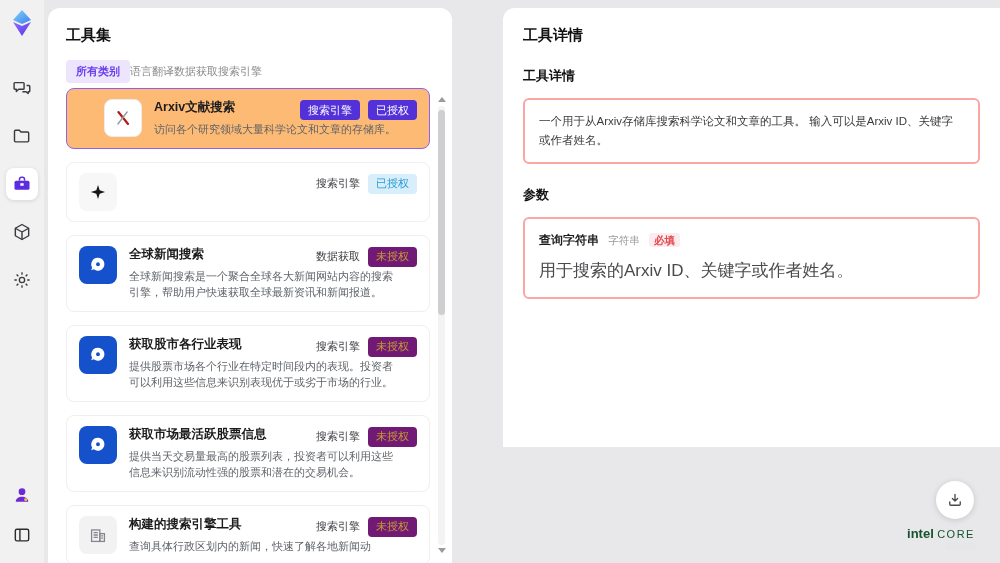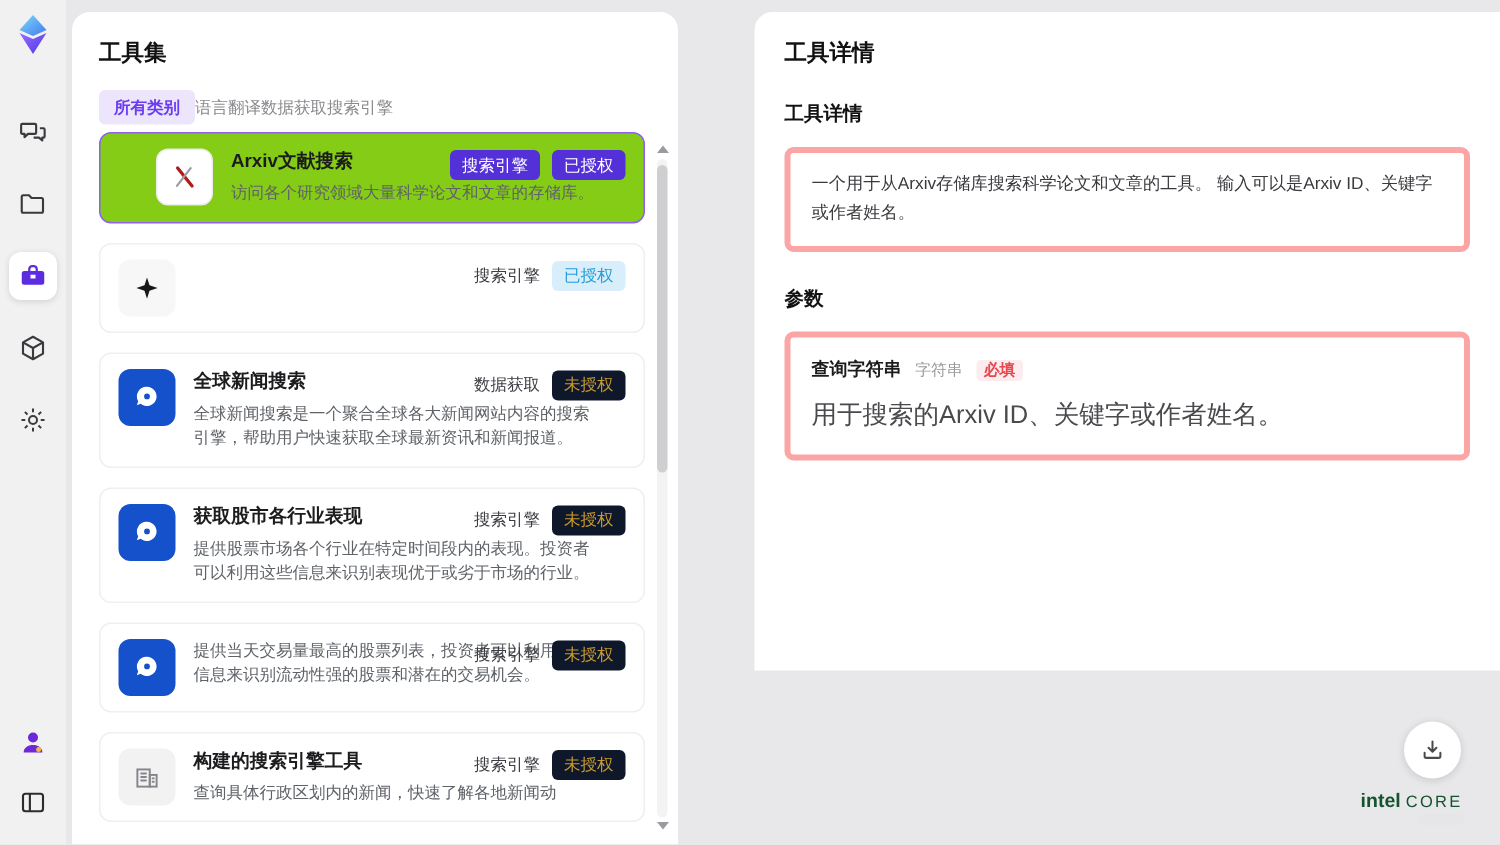--- a/index.html
+++ b/index.html
@@ -26,49 +26,49 @@
   .lp-head { padding:18px 18px 0; }
   .tabs { margin-top:15px; display:flex; align-items:center; font-size:11px; }
   .tab { color:#8b8b8f; cursor:pointer; white-space:nowrap; }
   .tab.active { background:#ece5fb; color:#6b3df0; padding:4px 10px; border-radius:4px; font-weight:600; }
 
   
   .cards-viewport { position:absolute; top:80px; left:18px; right:6px; bottom:0; overflow:hidden; }
   .cards { margin-right:16px; }
   .card { position:relative; display:flex; gap:12px; padding:10px 12px; border:1px solid #efeff1;
           border-radius:8px; margin-bottom:13px; background:#fff; cursor:pointer; }
-  .card.selected { background:#84cc16; border:1.5px solid #9061f0;padding-left:37px; }
+  .card.selected { background:#fdba74; border:1.5px solid #9061f0;padding-left:37px; }
   .tile { width:38px; height:38px; border-radius:8px; flex:none; display:flex; align-items:center; justify-content:center; }
   .tile-white { background:#fff; border:1px solid #ececee; }
   .tile-light { background:#f7f7f8; }
   .tile-blue  { background:#1551cb; }
   .tile-gray  { background:#f2f2f3; }
   .card-title { font-size:12.5px; font-weight:700; color:#1c1c1e; margin-bottom:5px; }
   .card-desc  { font-size:11px; color:#5f6368; line-height:1.5; max-width:268px; }
   .badges { position:absolute; top:11px; right:12px; display:flex; gap:8px; align-items:center; }
   .cat-text { font-size:11px; color:#3c3c43; }
   .pill { font-size:11px; padding:2.5px 8px; border-radius:4px; white-space:nowrap; }
   .pill-purple { background:#5430d8; color:#fff; }
   .pill-blue   { background:#d8eefa; color:#2a9cd6; }
-  .pill-yellow { background:#0f172a; color:#c79a2e; }
+  .pill-yellow { background:#701a75; color:#c79a2e; }
 
   
   .sb { position:absolute; top:8px; right:0; bottom:8px; width:9px; }
   .sb-track { position:absolute; top:10px; bottom:10px; right:1px; width:7px; background:#f3f3f4; border-radius:4px; }
   .sb-thumb { position:absolute; top:14px; right:1px; width:7px; height:205px; background:#cfcfd2; border-radius:4px; cursor:pointer; }
   .sb-up, .sb-down { position:absolute; right:0; width:9px; height:8px; cursor:pointer; }
   .sb-up { top:0; } .sb-down { bottom:0; }
   .sb-up::after, .sb-down::after { content:""; display:block; margin:1px auto; width:0; height:0;
       border-left:4px solid transparent; border-right:4px solid transparent; }
   .sb-up::after { border-bottom:5px solid #9a9aa0; }
   .sb-down::after { border-top:5px solid #9a9aa0; }
 
   
   .section-h { font-size:13px; font-weight:700; color:#121212; margin-top:22px; }
-  .box { border:4px solid #fca5a5; border-radius:6px; padding:12px 14px; margin-top:13px;
+  .box { border:2px solid #fca5a5; border-radius:6px; padding:12px 14px; margin-top:13px;
          font-size:11.5px; color:#3a3a3e; line-height:1.65; }
   .param-name { font-size:12px; font-weight:700; color:#1c1c1e; }
   .param-type { font-size:10.5px; color:#98989d; margin-left:6px; }
   .param-required { font-size:10.5px; color:#e5484d; background:#fdecef; padding:1px 5px; border-radius:3px; margin-left:6px;font-weight:bold; }
   .param-desc { margin-top:6px; font-size:17px; color:#4a4a4e; }
 
   
   .fab { position:absolute; right:26px; bottom:44px; width:38px; height:38px; border-radius:50%;
          background:#fff; box-shadow:0 1px 6px rgba(0,0,0,.15); display:flex; align-items:center; justify-content:center; cursor:pointer; }
   .intel { position:absolute; right:22px; bottom:13px; width:74px; text-align:center; color:#14532d; }
@@ -225,20 +225,21 @@
       </div>
 
       <div class="card">
         <div class="tile tile-blue">
           <svg viewBox="0 0 24 24" width="22" height="22">
             <path d="M12 4.2a7 7 0 1 1-4.6 12.3L4.6 17.6l1-2.9A7 7 0 0 1 12 4.2z" fill="#fff"></path>
             <circle cx="12" cy="11.2" r="2.1" fill="#1551cb"></circle>
           </svg>
         </div>
         <div class="card-body">
+          <div class="card-title">获取市场最活跃股票信息</div>
           <div class="card-desc">提供当天交易量最高的股票列表，投资者可以利用这些信息来识别流动性强的股票和潜在的交易机会。</div>
         </div>
         <div class="badges">
           <span class="cat-text">搜索引擎</span>
           <span class="pill pill-yellow">未授权</span>
         </div>
       </div>
 
       <div class="card">
         <div class="tile tile-gray">

